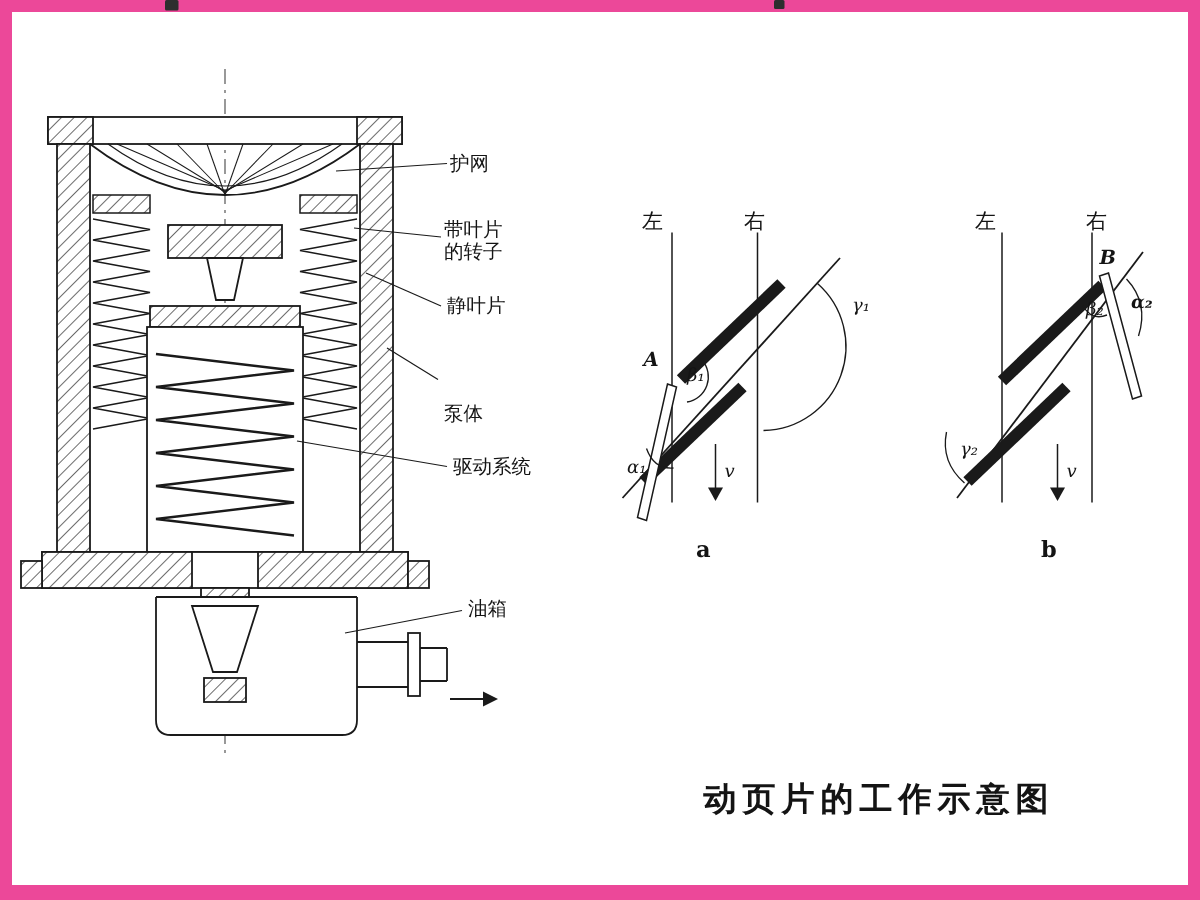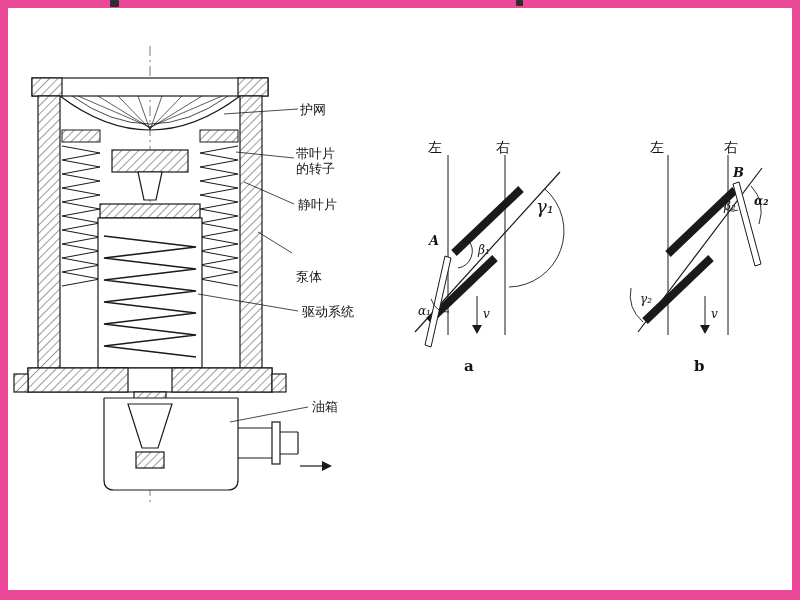--- a/index.html
+++ b/index.html
@@ -145,29 +145,30 @@
   <div class="lbl" style="left:300px;top:102px;">护网</div>
   <div class="lbl" style="left:296px;top:146px;">带叶片
 的转子</div>
   <div class="lbl" style="left:298px;top:197px;">静叶片</div>
   <div class="lbl" style="left:296px;top:247px;margin-top:22px;">泵体</div>
   <div class="lbl" style="left:302px;top:304px;">驱动系统</div>
   <div class="lbl" style="left:312px;top:399px;">油箱</div>
 
   <div class="axis" style="left:428px;top:139px;">左</div>
   <div class="axis" style="left:496px;top:139px;">右</div>
-  <div class="math" style="left:536px;top:196px;font-size:18px;">γ₁</div>
-  <div class="math" style="left:458px;top:243px;margin-left:20px;">β₁</div>
+  <div class="math" style="left:568px;top:196px;font-size:12px;">γ₁</div>
+  <div class="math" style="left:458px;top:243px;">β₁</div>
   <div class="math pt" style="left:429px;top:233px;">A</div>
   <div class="math" style="left:418px;top:304px;">α₁</div>
   <div class="math" style="left:483px;top:307px;">v</div>
   <div class="tag" style="left:464px;top:357px;">a</div>
 
   <div class="axis" style="left:650px;top:139px;">左</div>
   <div class="axis" style="left:724px;top:139px;">右</div>
   <div class="math pt" style="left:733px;top:165px;">B</div>
   <div class="math" style="left:754px;top:194px;font-weight:bold;">α₂</div>
   <div class="math" style="left:724px;top:199px;">β₂</div>
   <div class="math" style="left:640px;top:292px;">γ₂</div>
   <div class="math" style="left:711px;top:307px;">v</div>
   <div class="tag" style="left:694px;top:357px;">b</div>
 
+  <div class="caption" style="left:462px;top:518px;width:248px;">动页片的工作示意图</div>
 </div>
 
 </body></html>

